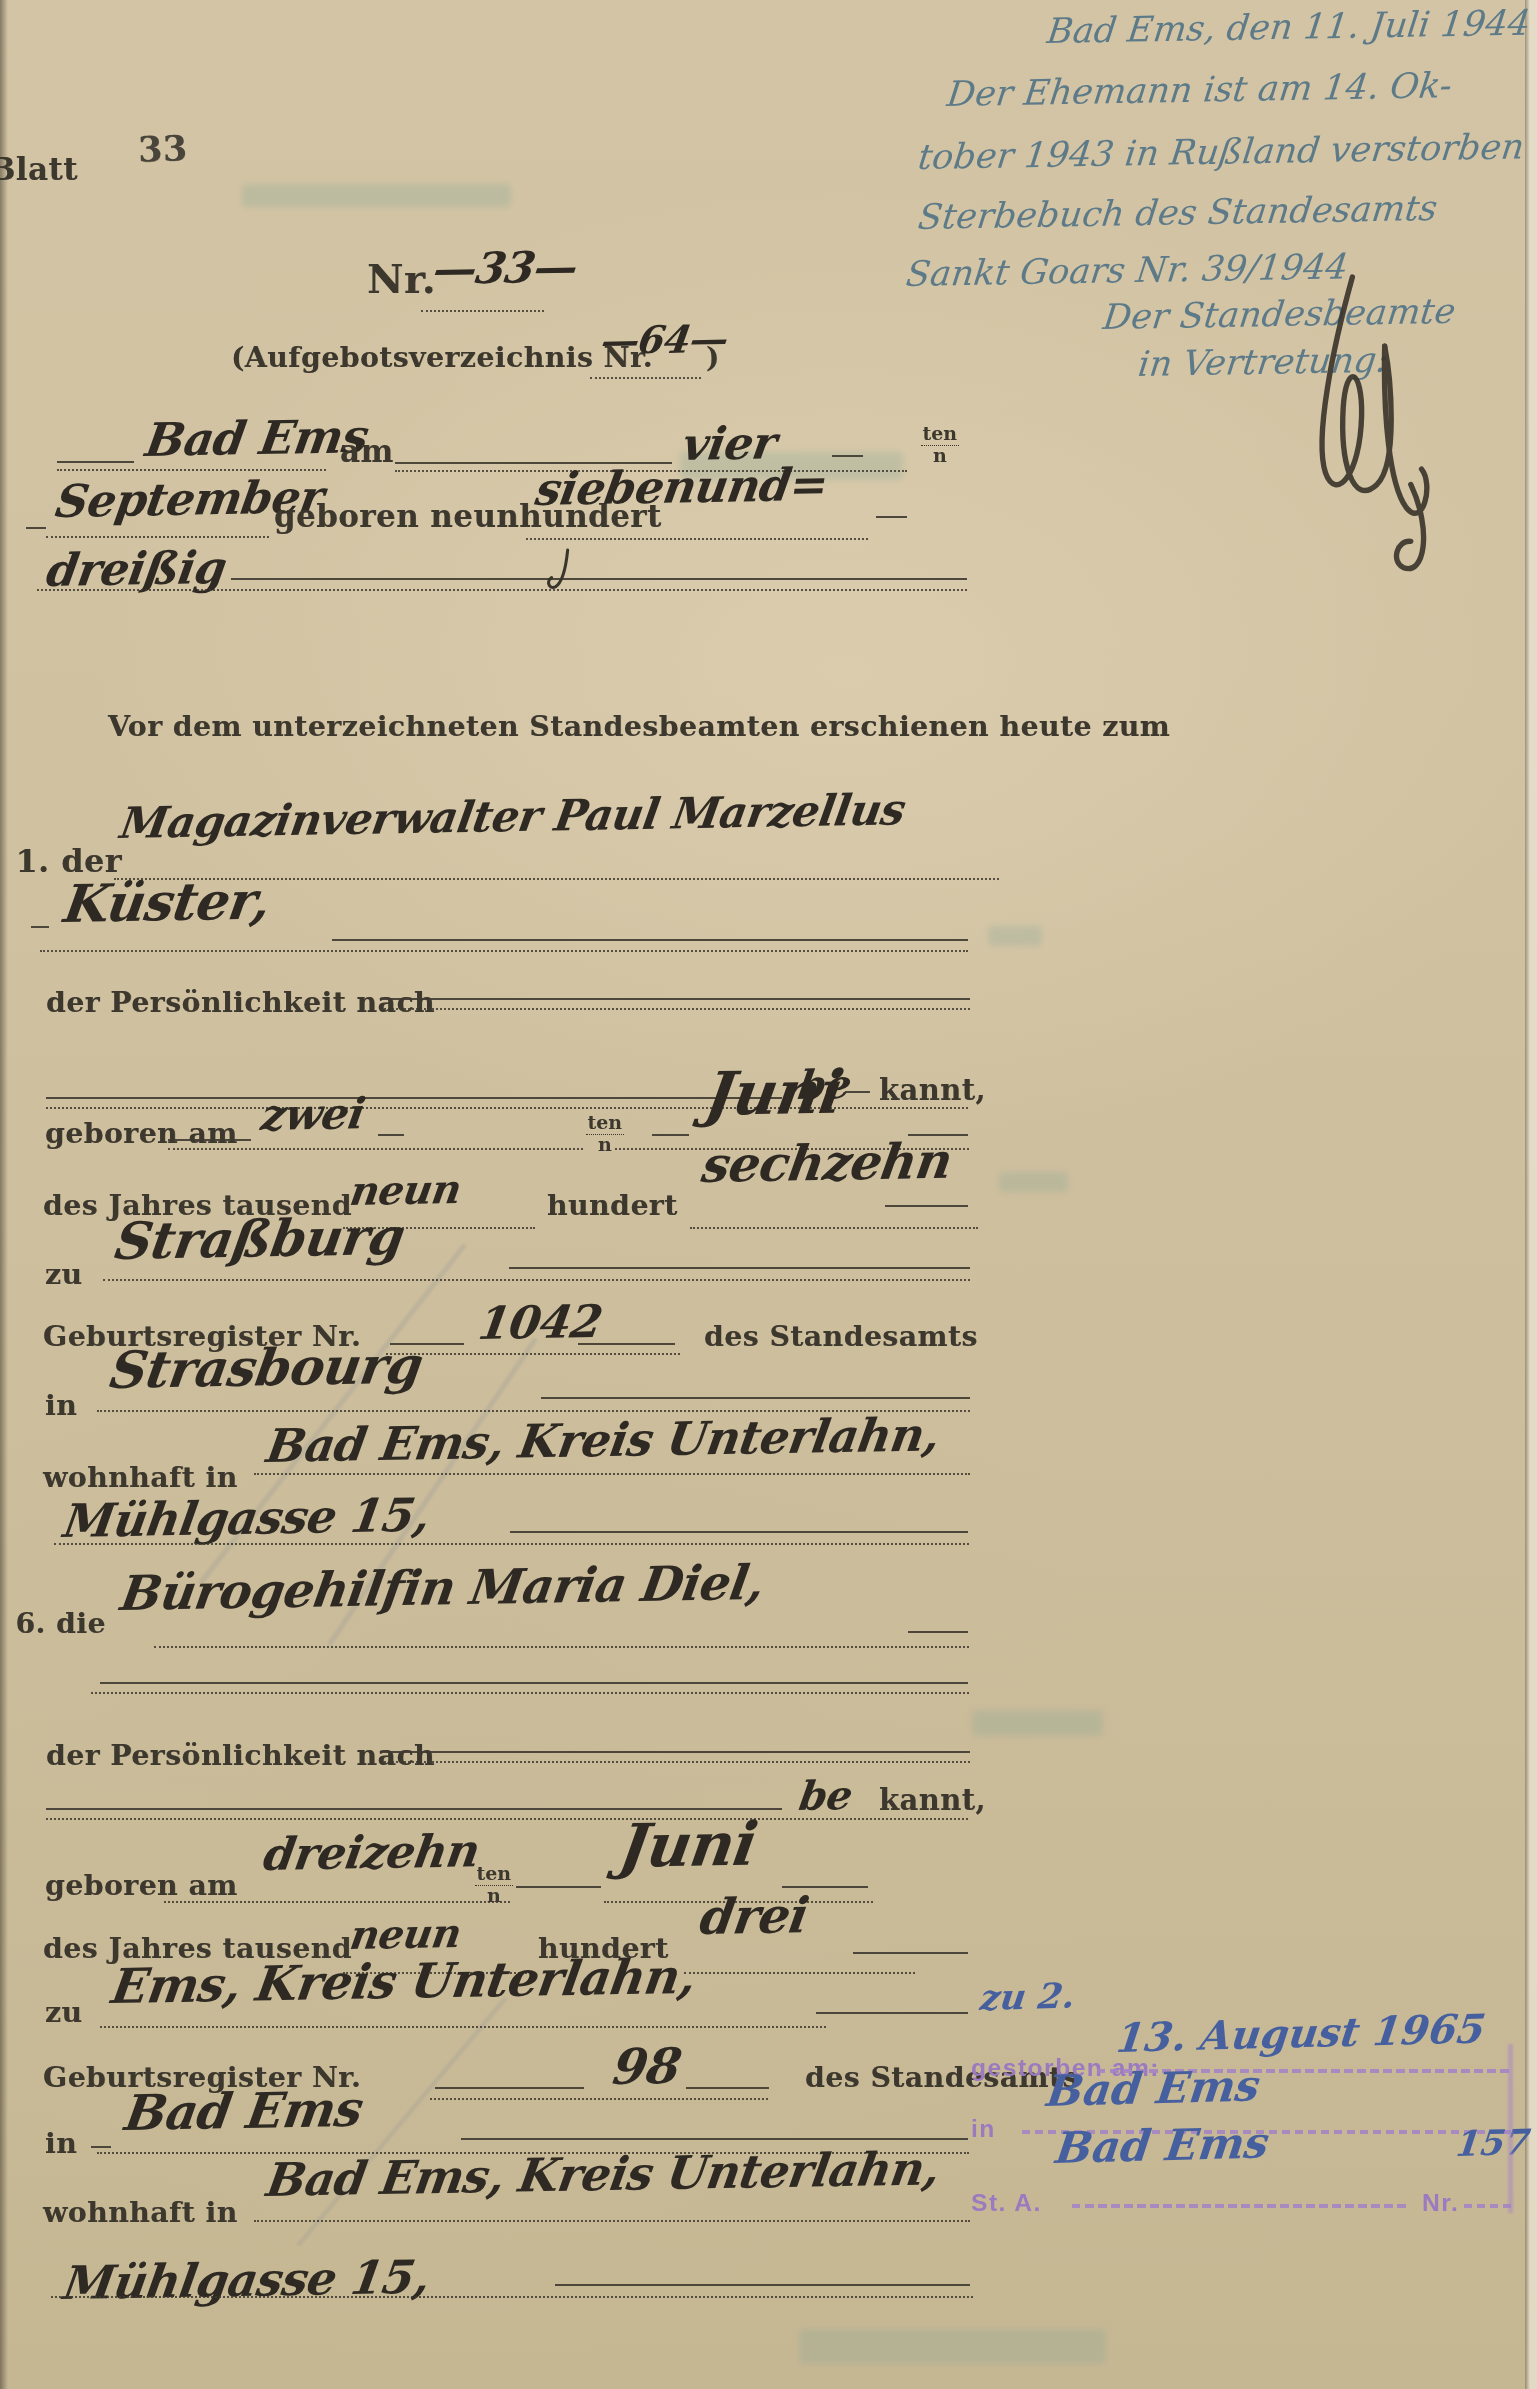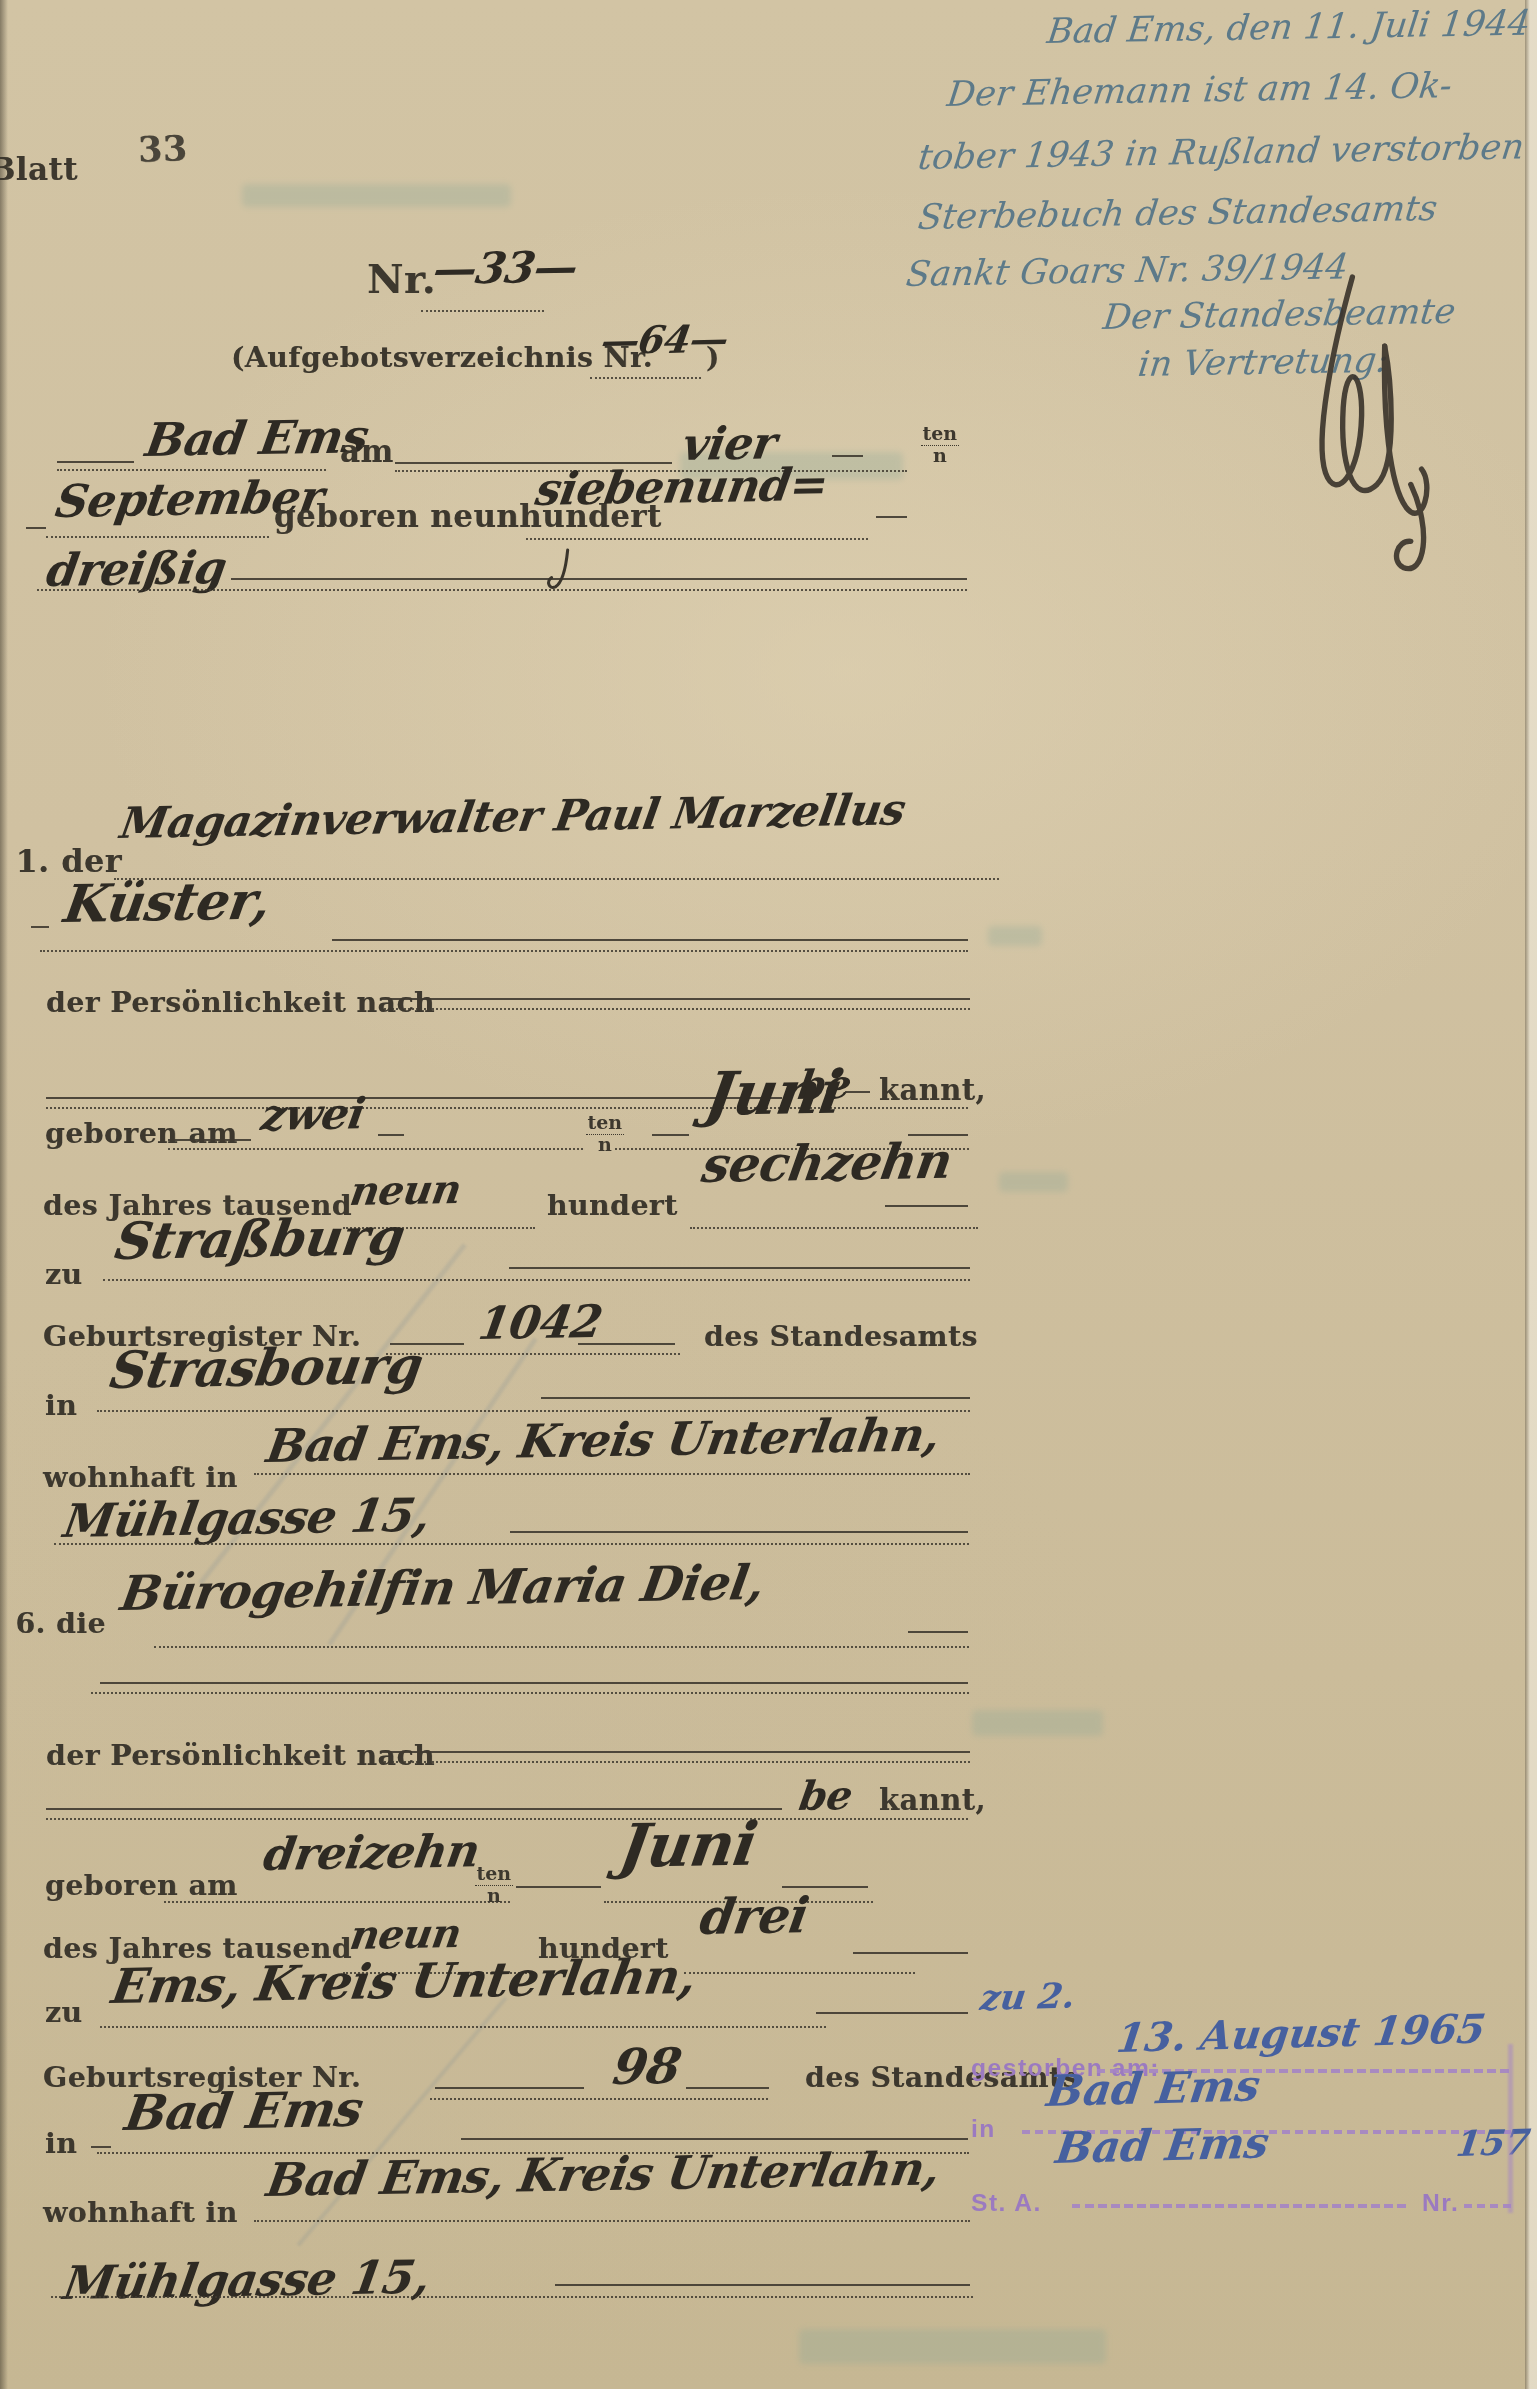--- a/index.html
+++ b/index.html
@@ -109,20 +109,21 @@
   <div class="abs ls" style="left:876px;top:516px;width:31px"></div>
 
   <div class="abs hw" style="left:43px;top:544px;font-size:45px">dreißig</div>
   <div class="abs ls" style="left:231px;top:578px;width:736px"></div>
   <div class="abs ld" style="left:37px;top:589px;width:930px"></div>
 
   <svg class="abs" style="left:543px;top:547px" width="34" height="49" viewBox="0 0 44 64">
     <path d="M32 4 C30 24 26 46 16 52 C7 56 4 44 11 40" fill="none" stroke="#3a352c" stroke-width="4" stroke-linecap="round"></path>
   </svg>
 
+  <div class="abs fr" style="left:108px;top:709px;font-size:28.4px">Vor dem unterzeichneten Standesbeamten erschienen heute zum</div>
 
   <div class="abs fr" style="left:15.4px;top:842px;font-size:32px">1. der</div>
   <div class="abs hw" style="left:117px;top:798px;font-size:43px">Magazinverwalter Paul Marzellus</div>
   <div class="abs ld" style="left:114px;top:878px;width:885px"></div>
 
   <div class="abs ls" style="left:31px;top:926px;width:18.4px"></div>
   <div class="abs hw" style="left:60px;top:873px;font-size:52px">Küster,</div>
   <div class="abs ls" style="left:332px;top:939px;width:636px"></div>
   <div class="abs ld" style="left:40px;top:950px;width:928px"></div>
 

